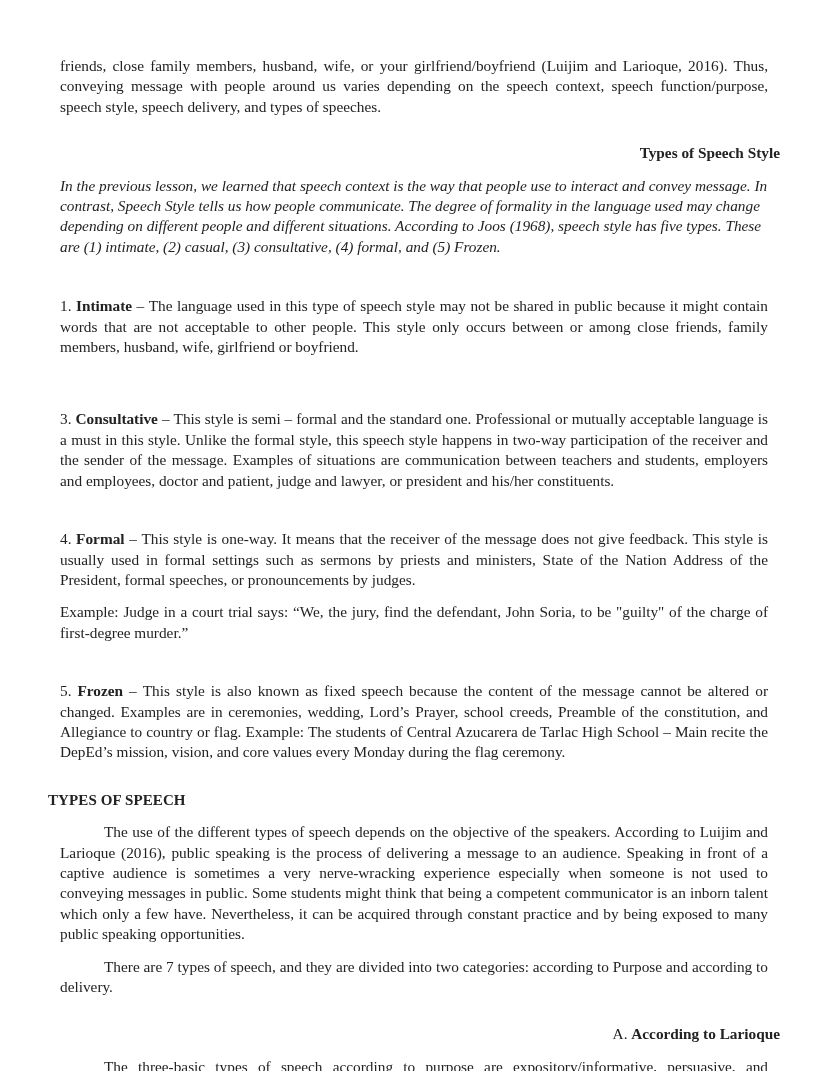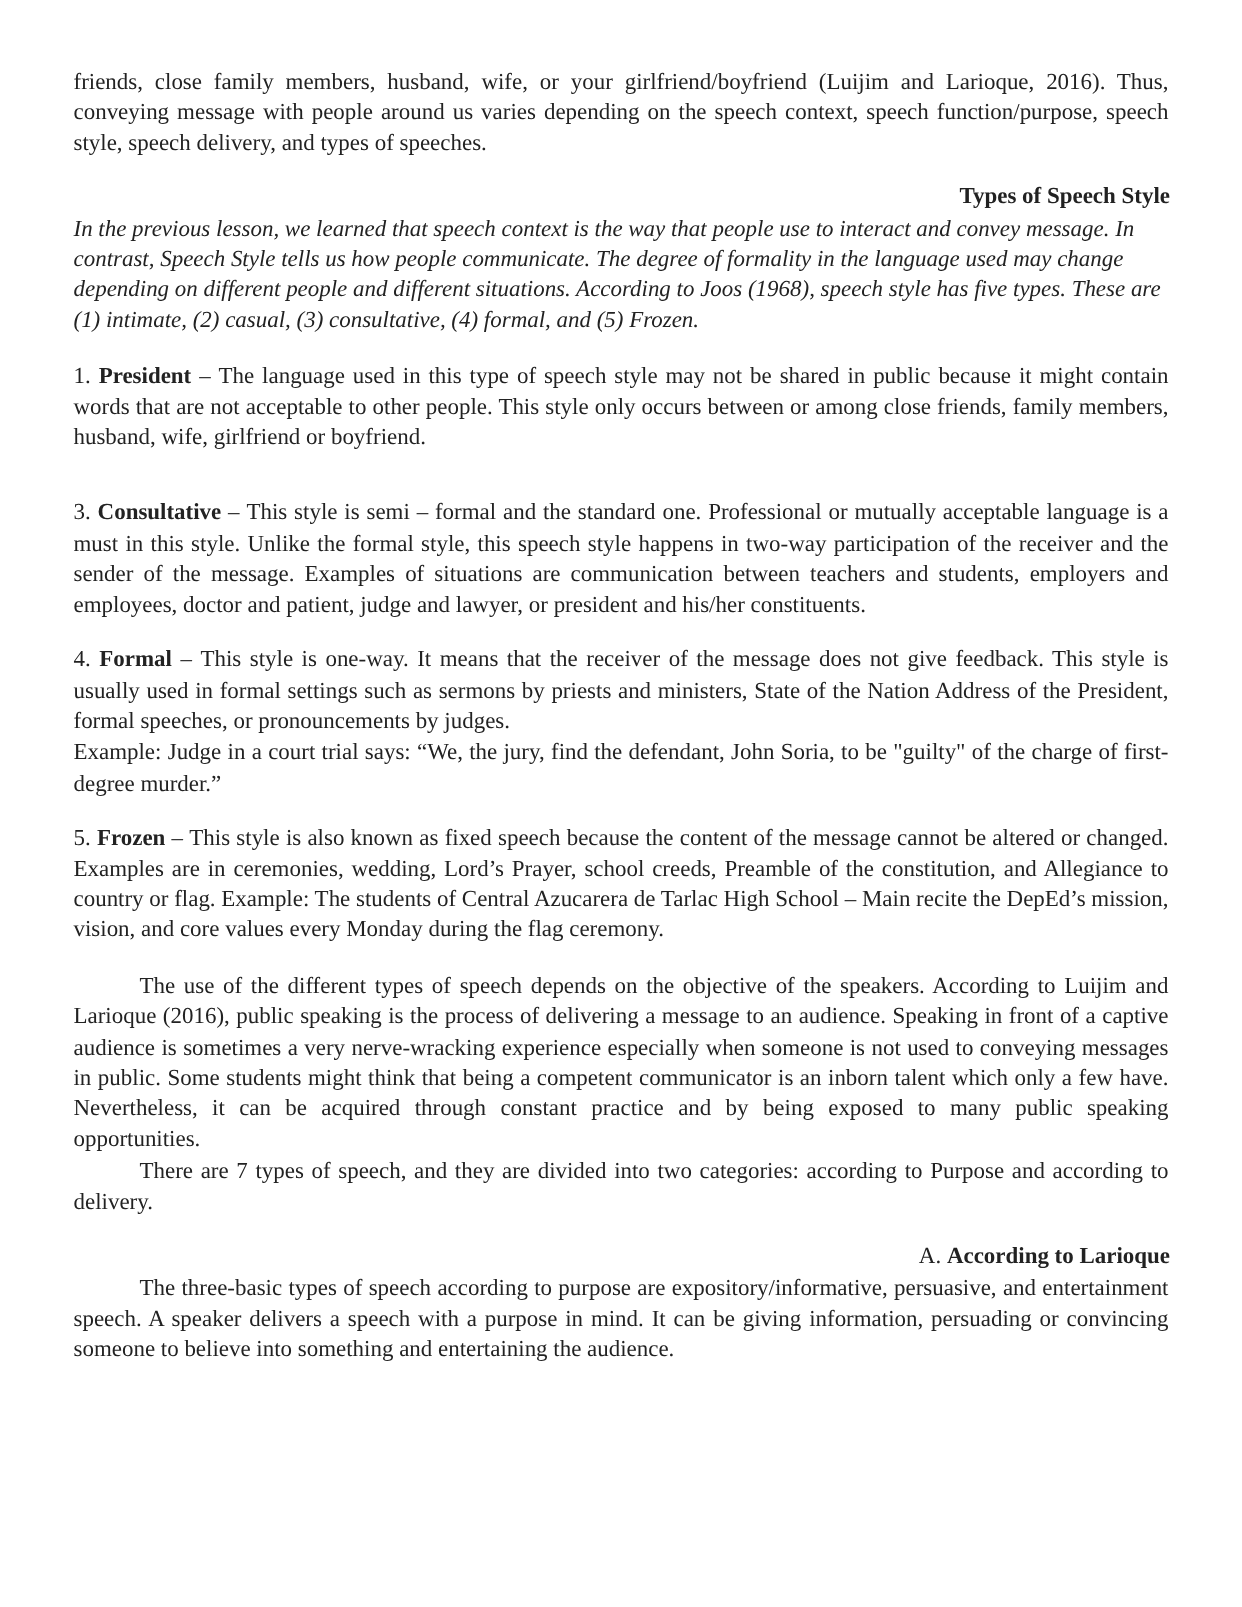--- a/index.html
+++ b/index.html
@@ -30,21 +30,21 @@
   
   p, h3, h4 {
     margin: 0;
     padding: 0;
   }
   .para {
     font-size: 15.3px;
     line-height: 20.4px;
     text-align: justify;
     text-justify: inter-word;
-    margin: 1px;
+    margin: 12px;
   }
   .para-left {
     text-align: left;
     font-style: italic;
   }
   .indent {
     text-indent: 44px;
   }
   .heading {
     font-size: 15.3px;
@@ -73,40 +73,41 @@
 
     <p class="para">friends, close family members, husband, wife, or your girlfriend/boyfriend (Luijim and Larioque, 2016). Thus, conveying message with people around us varies depending on the speech context, speech function/purpose, speech style, speech delivery, and types of speeches.</p>
 
     <div class="gap-md"></div>
 
     <h3 class="heading">Types of Speech Style</h3>
     <p class="para para-left">In the previous lesson, we learned that speech context is the way that people use to interact and convey message. In contrast, Speech Style tells us how people communicate. The degree of formality in the language used may change depending on different people and different situations. According to Joos (1968), speech style has five types. These are (1) intimate, (2) casual, (3) consultative, (4) formal, and (5) Frozen.</p>
 
     <div class="gap-lg"></div>
 
-    <p class="para"><span>1.</span>&nbsp;<span class="b">President</span>&nbsp;<span>–</span>&nbsp;<span>The language used in this type of speech style may not be shared in public because it might contain words that are not acceptable to other people. This style only occurs between or among close friends, family members, husband, wife, girlfriend or boyfriend.</span></p>
+    <p class="para"><span>1.</span>&nbsp;<span class="b">Intimate</span>&nbsp;<span>–</span>&nbsp;<span>The language used in this type of speech style may not be shared in public because it might contain words that are not acceptable to other people. This style only occurs between or among close friends, family members, husband, wife, girlfriend or boyfriend.</span></p>
 
     <div class="gap-md"></div>
 
 
     <div class="gap-md"></div>
 
     <p class="para"><span>3.</span>&nbsp;<span class="b">Consultative</span>&nbsp;<span>–</span>&nbsp;<span>This style is semi – formal and the standard one. Professional or mutually acceptable language is a must in this style. Unlike the formal style, this speech style happens in two-way participation of the receiver and the sender of the message. Examples of situations are communication between teachers and students, employers and employees, doctor and patient, judge and lawyer, or president and his/her constituents.</span></p>
 
     <div class="gap-md"></div>
 
     <p class="para"><span>4.</span>&nbsp;<span class="b">Formal</span>&nbsp;<span>–</span>&nbsp;<span>This style is one-way. It means that the receiver of the message does not give feedback. This style is usually used in formal settings such as sermons by priests and ministers, State of the Nation Address of the President, formal speeches, or pronouncements by judges.</span></p>
     <p class="para">Example: Judge in a court trial says: “We, the jury, find the defendant, John Soria, to be "guilty" of the charge of first-degree murder.”</p>
 
     <div class="gap-md"></div>
 
     <p class="para"><span>5.</span>&nbsp;<span class="b">Frozen</span>&nbsp;<span>–</span>&nbsp;<span>This style is also known as fixed speech because the content of the message cannot be altered or changed. Examples are in ceremonies, wedding, Lord’s Prayer, school creeds, Preamble of the constitution, and Allegiance to country or flag. Example: The students of Central Azucarera de Tarlac High School – Main recite the DepEd’s mission, vision, and core values every Monday during the flag ceremony.</span></p>
 
     <div class="gap-lg"></div>
 
+    <h3 class="heading-caps">TYPES OF SPEECH</h3>
     <p class="para indent">The use of the different types of speech depends on the objective of the speakers. According to Luijim and Larioque (2016), public speaking is the process of delivering a message to an audience. Speaking in front of a captive audience is sometimes a very nerve-wracking experience especially when someone is not used to conveying messages in public. Some students might think that being a competent communicator is an inborn talent which only a few have. Nevertheless, it can be acquired through constant practice and by being exposed to many public speaking opportunities.</p>
     <p class="para indent">There are 7 types of speech, and they are divided into two categories: according to Purpose and according to delivery.</p>
 
     <div class="gap-lg"></div>
 
     <h4 class="heading"><span style="font-weight:normal">A.</span>&nbsp;<span>According to Larioque</span></h4>
     <p class="para indent">The three-basic types of speech according to purpose are expository/informative, persuasive, and entertainment speech. A speaker delivers a speech with a purpose in mind. It can be giving information, persuading or convincing someone to believe into something and entertaining the audience.</p>
 
   </div>
 </div>

